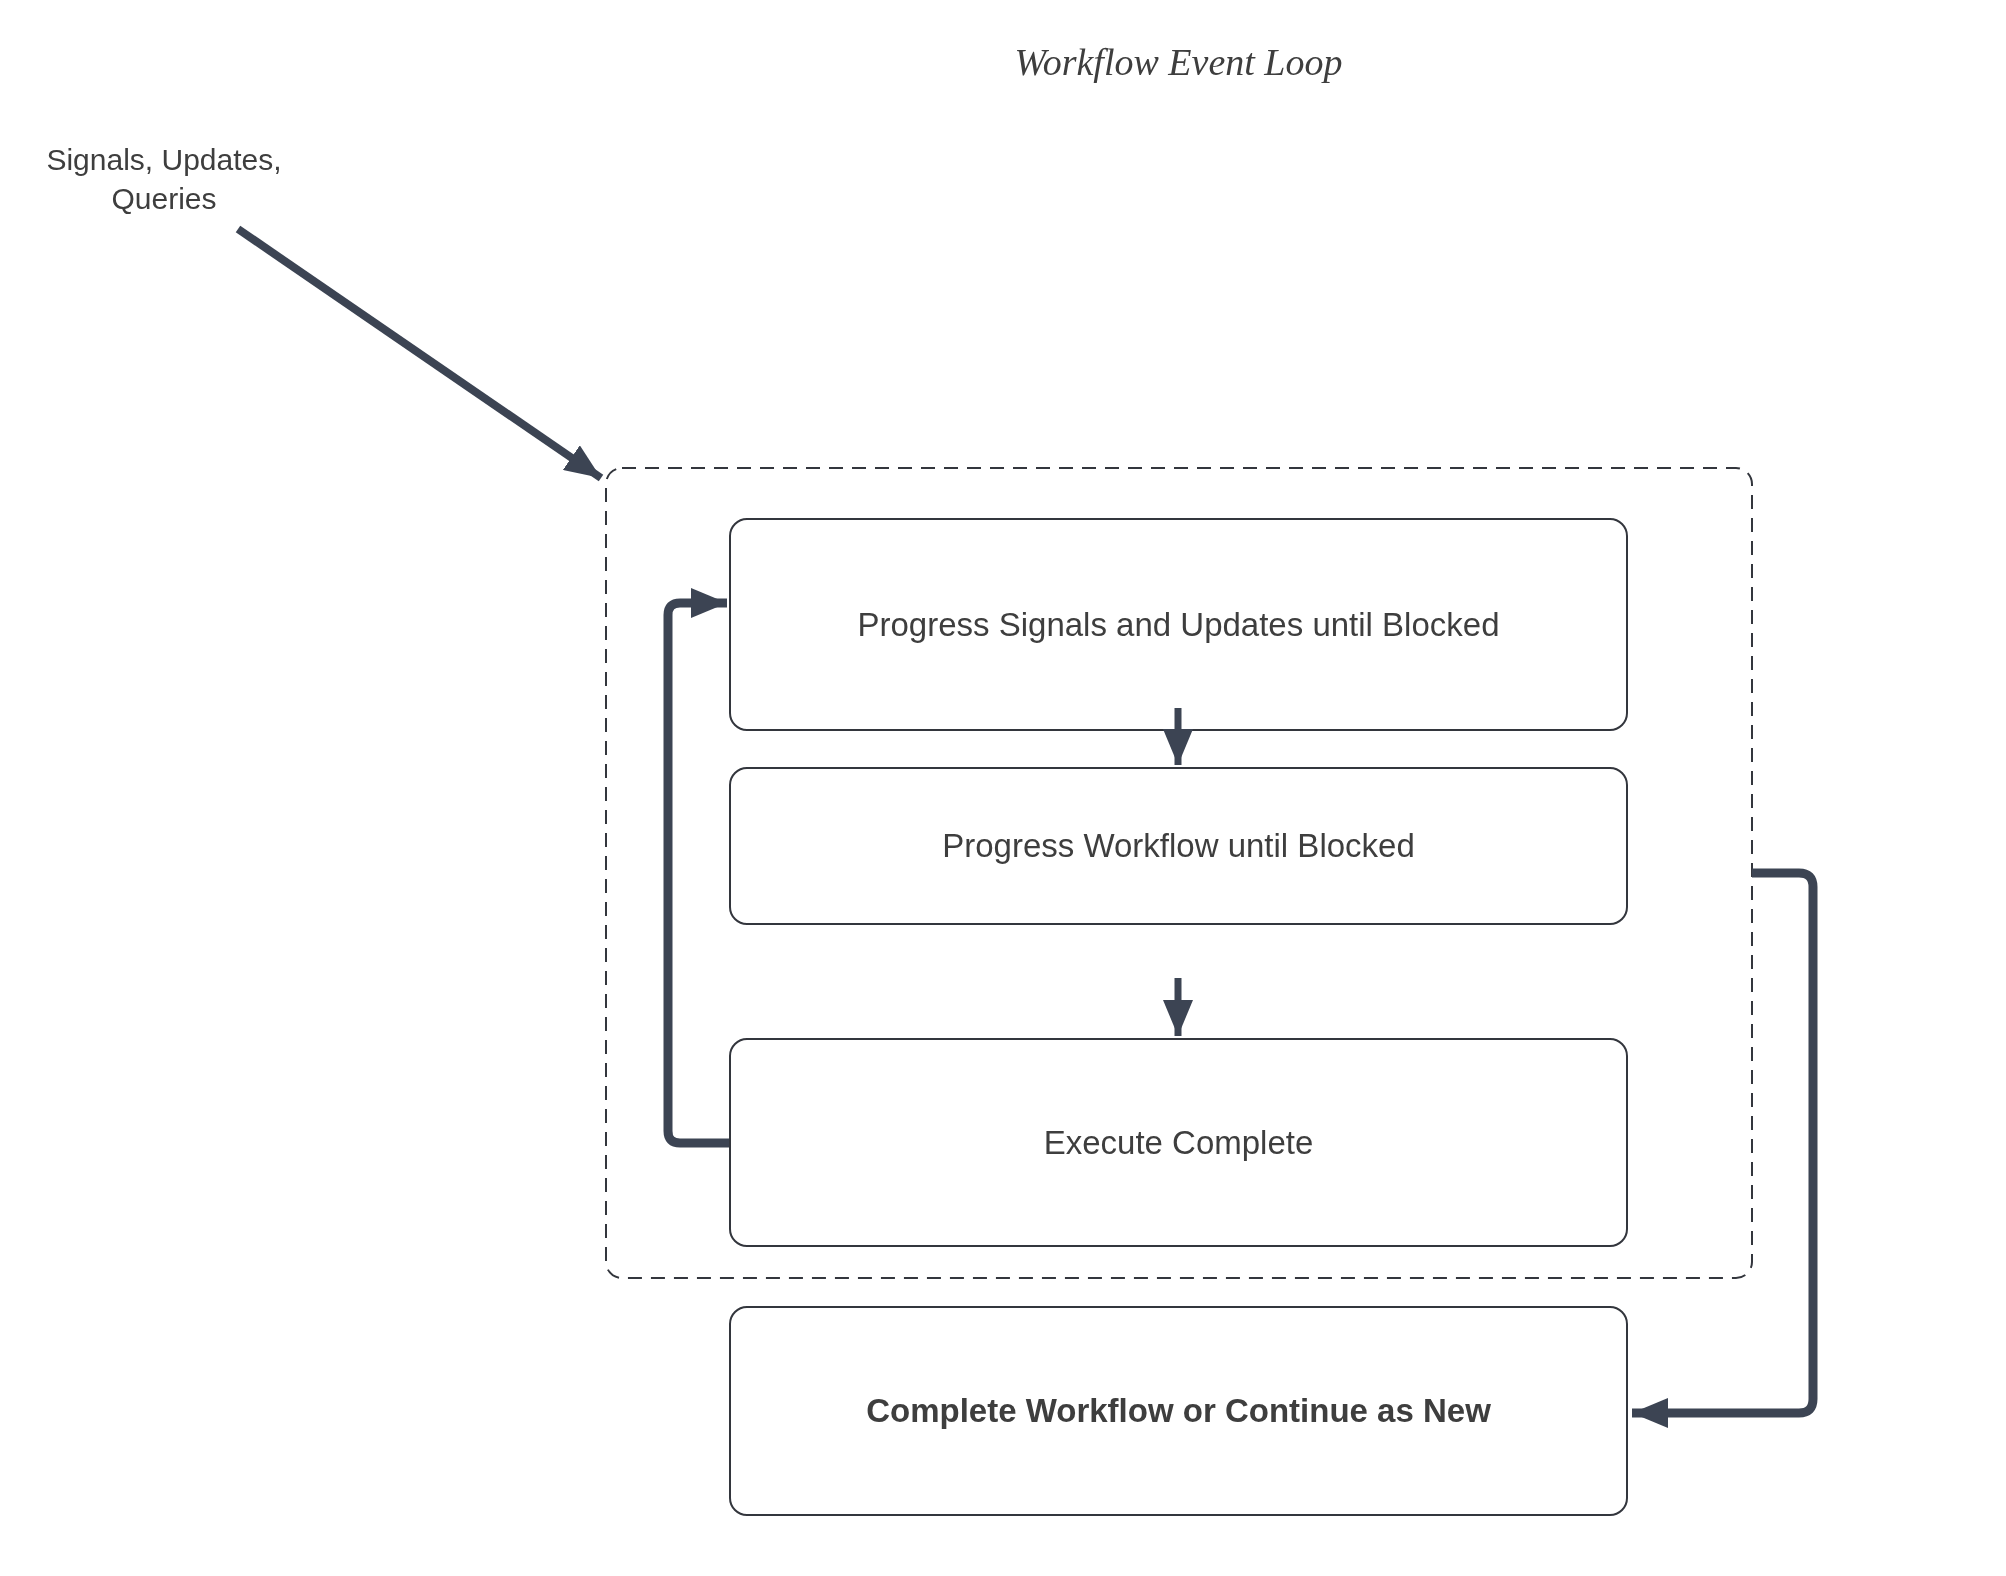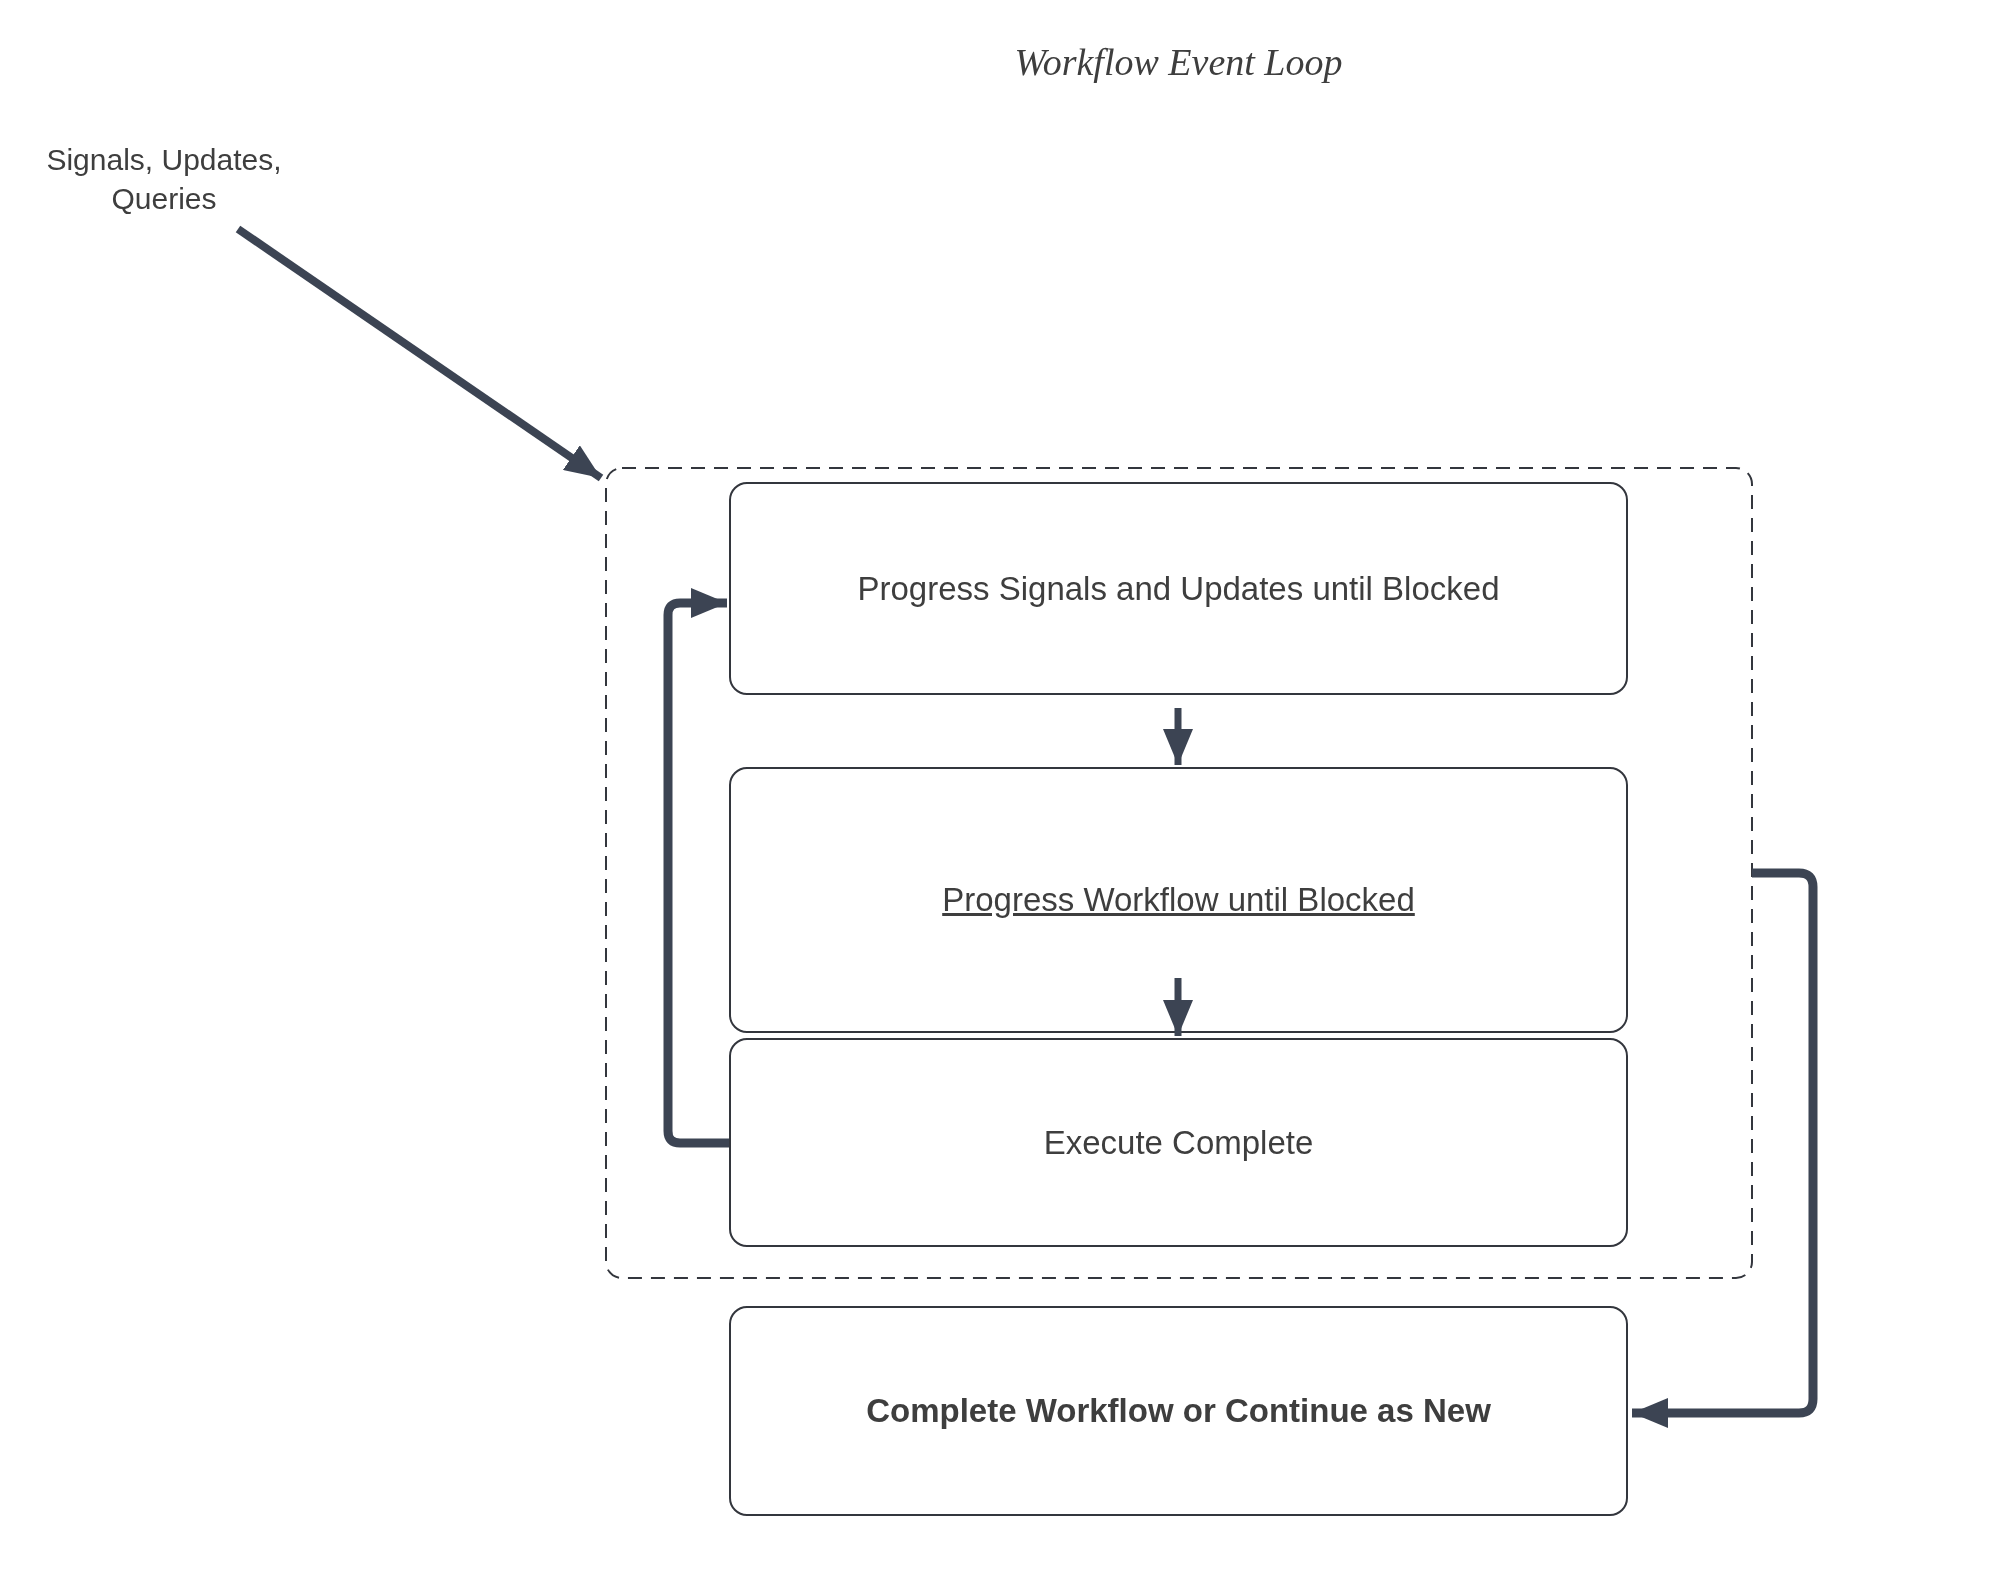--- a/index.html
+++ b/index.html
@@ -47,22 +47,22 @@
     border-radius: 18px;
     display: flex;
     align-items: center;
     justify-content: center;
     text-align: center;
     font-size: 33px;
     color: var(--text, #3e3e3e);
     padding: 0 30px;
   }
   #node-initialize        { top: 227px;  height: 211px; }
-  #node-progress-signals  { top: 482px;  height: 213px; }
-  #node-progress-workflow { top: 767px;  height: 266px; text-decoration: underline; }
+  #node-progress-signals  { top: 518px;  height: 213px; }
+  #node-progress-workflow { top: 767px;  height: 158px; }
   #node-execute-queries   { top: 1038px; height: 209px; }
   #node-complete          { top: 1306px; height: 210px; font-weight: bold; }
 
   svg.overlay {
     position: absolute;
     left: 0;
     top: 0;
     pointer-events: none;
   }
   .loop-box {

